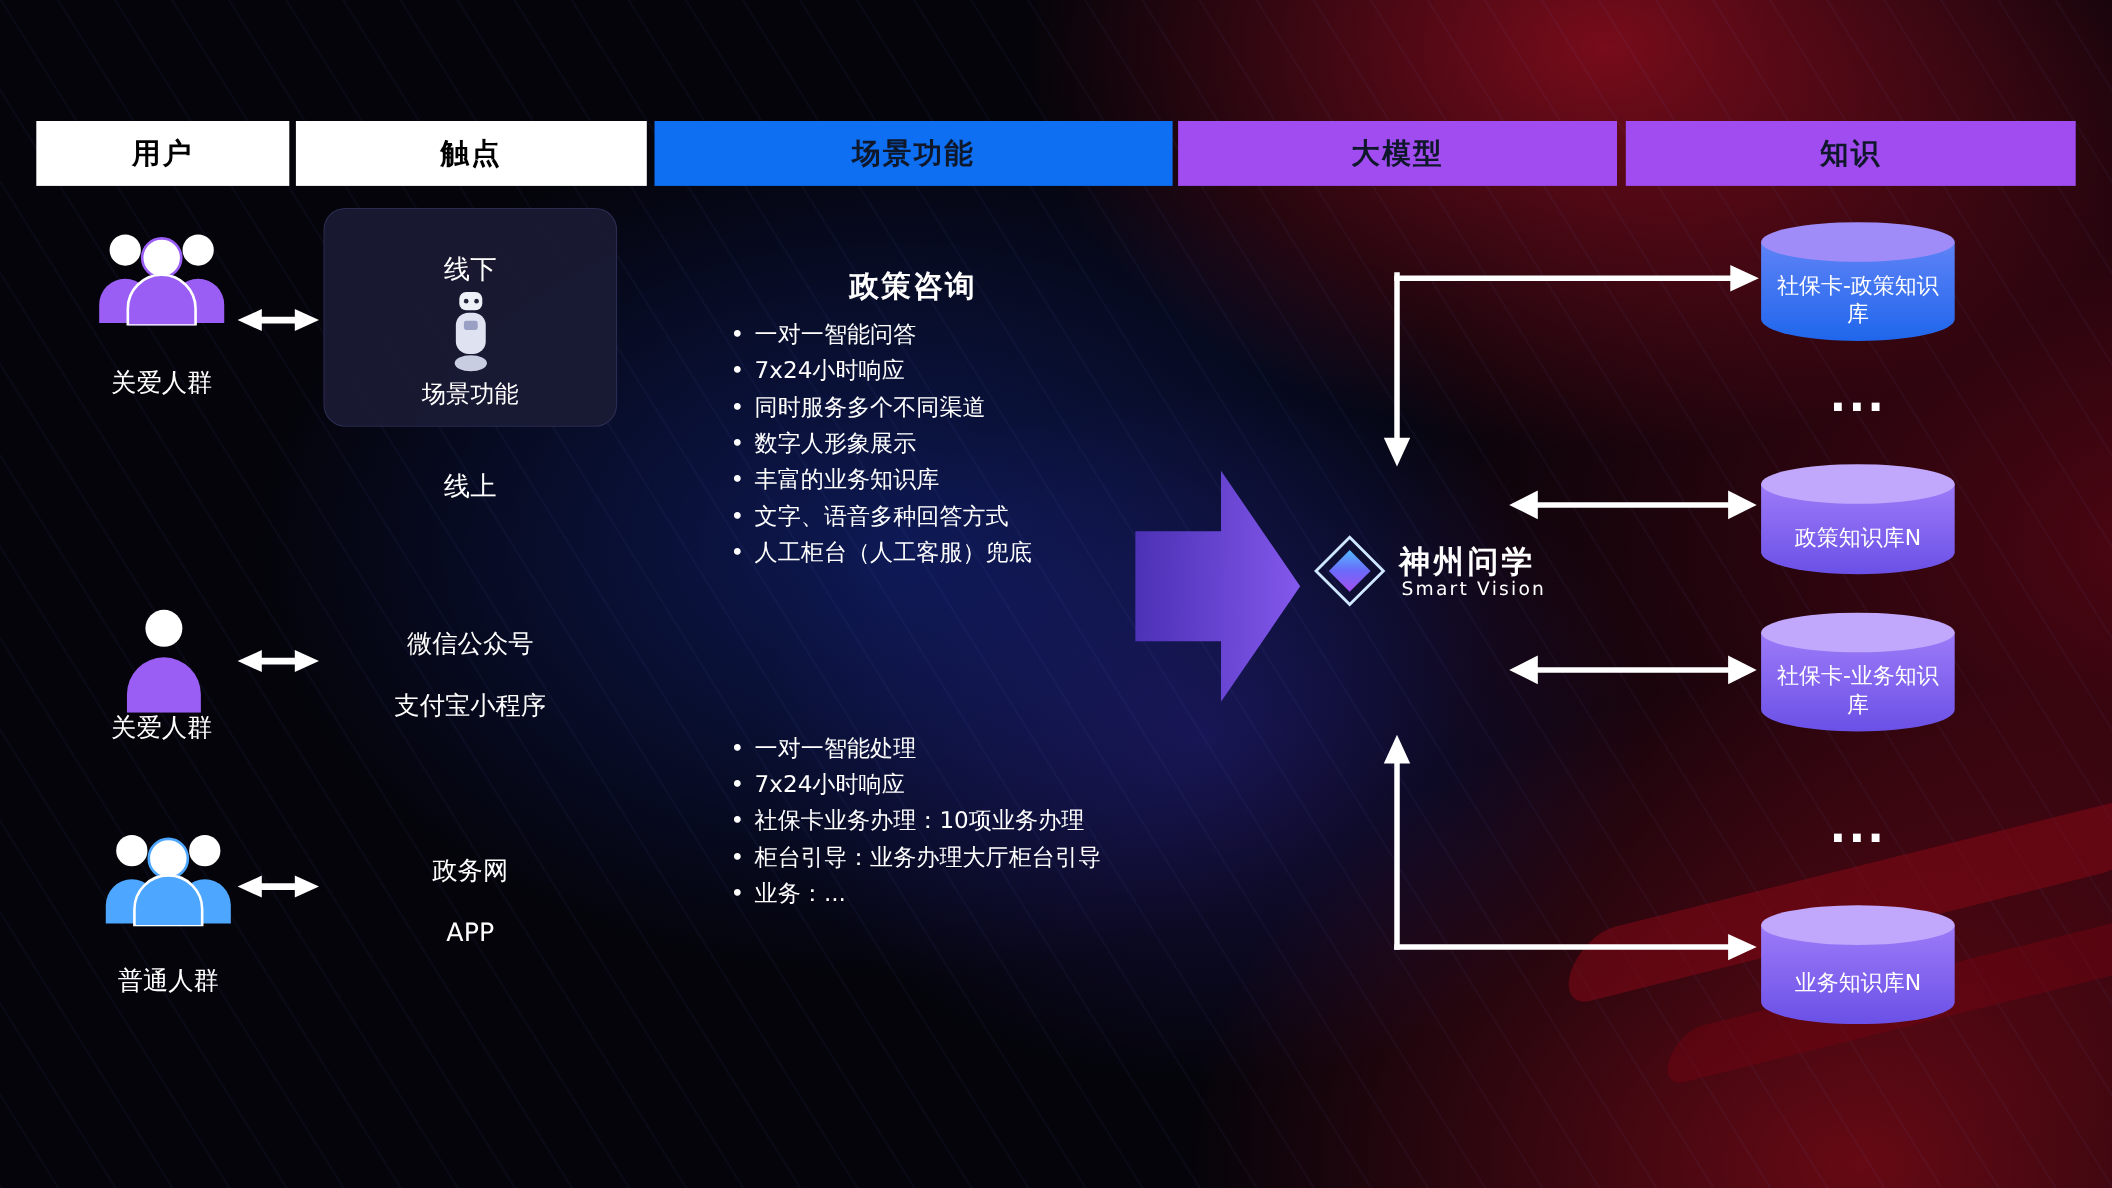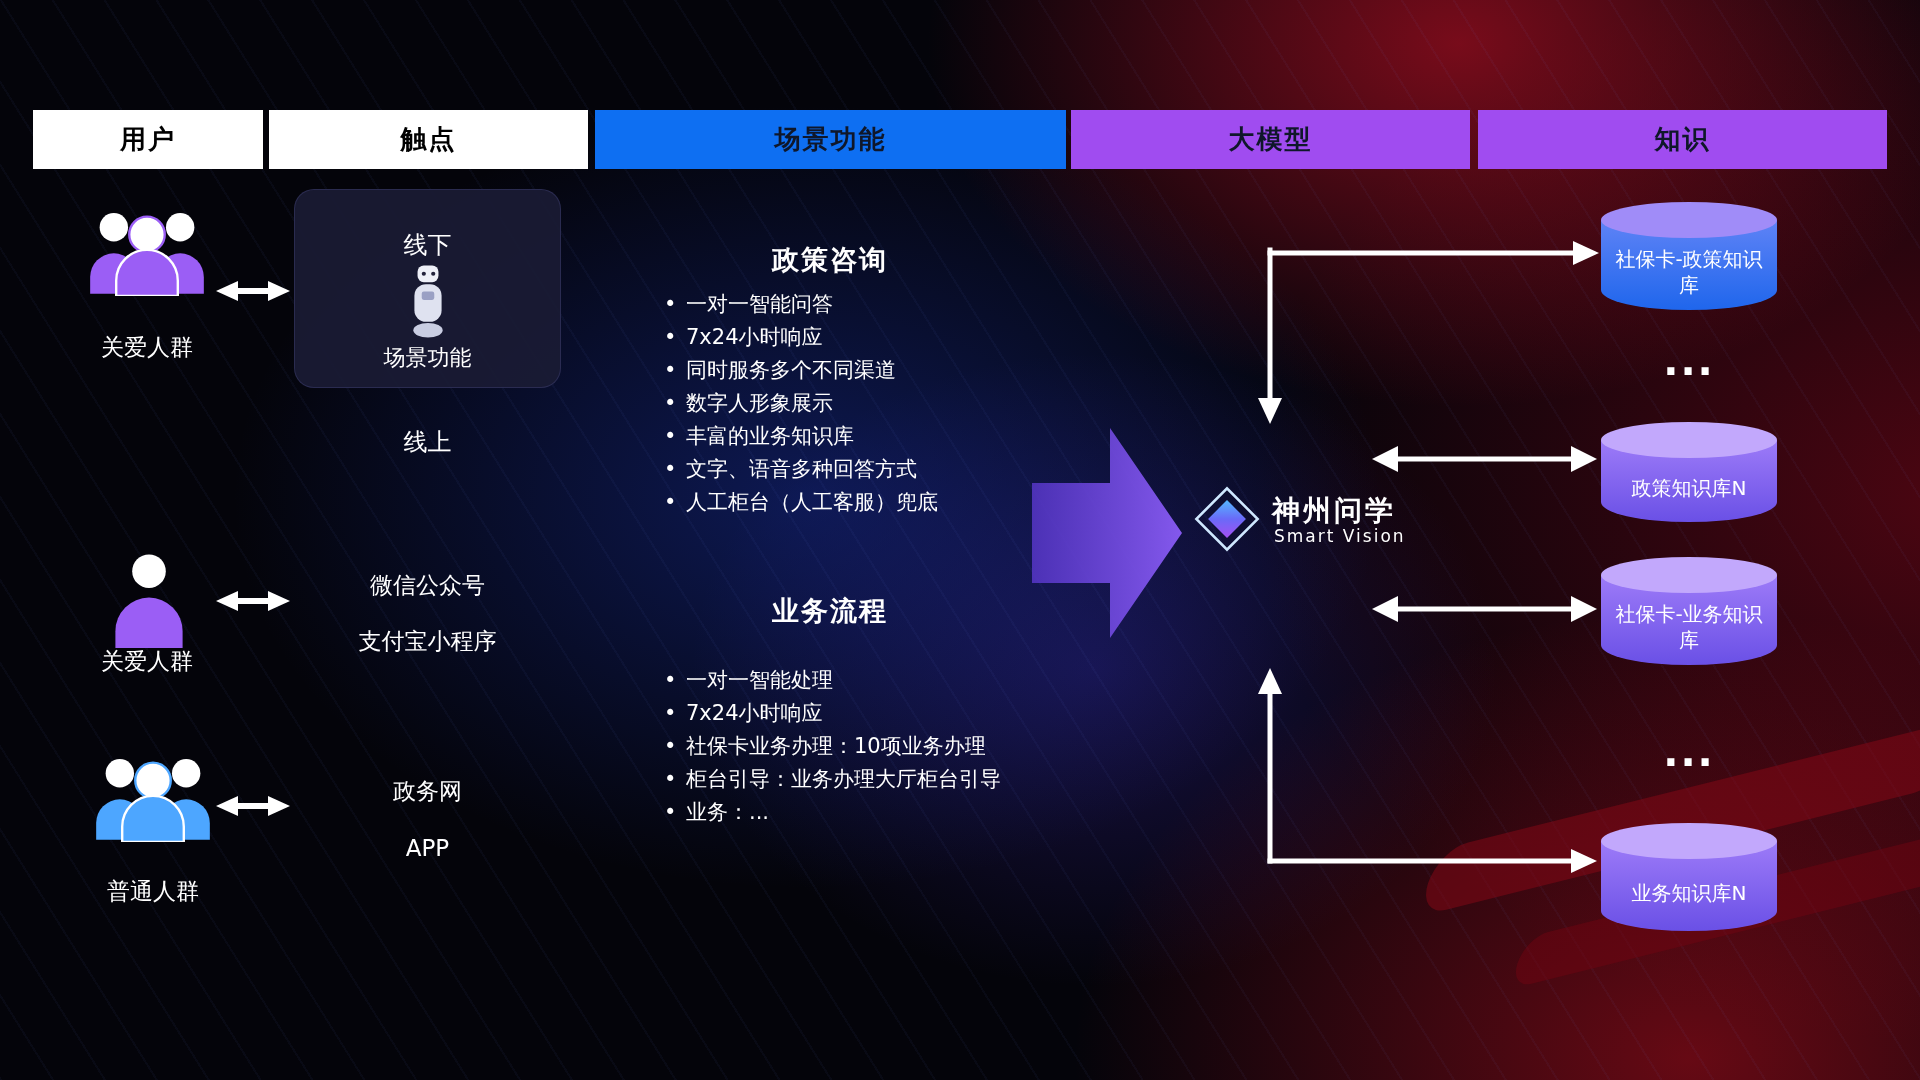--- a/index.html
+++ b/index.html
@@ -140,21 +140,20 @@
   <ul class="bullets" style="top:288px;">
     <li>一对一智能问答</li>
     <li>7x24小时响应</li>
     <li>同时服务多个不同渠道</li>
     <li>数字人形象展示</li>
     <li>丰富的业务知识库</li>
     <li>文字、语音多种回答方式</li>
     <li>人工柜台（人工客服）兜底</li>
   </ul>
 
-  <div class="abs scene-title" style="top:593px;">业务流程</div>
   <ul class="bullets" style="top:664px;">
     <li>一对一智能处理</li>
     <li>7x24小时响应</li>
     <li>社保卡业务办理：10项业务办理</li>
     <li>柜台引导：业务办理大厅柜台引导</li>
     <li>业务：...</li>
   </ul>
 
   <div class="abs" style="left:1032px;top:428px;z-index:3;">
     <svg class="icon-svg" width="150" height="210" viewBox="0 0 150 210">

